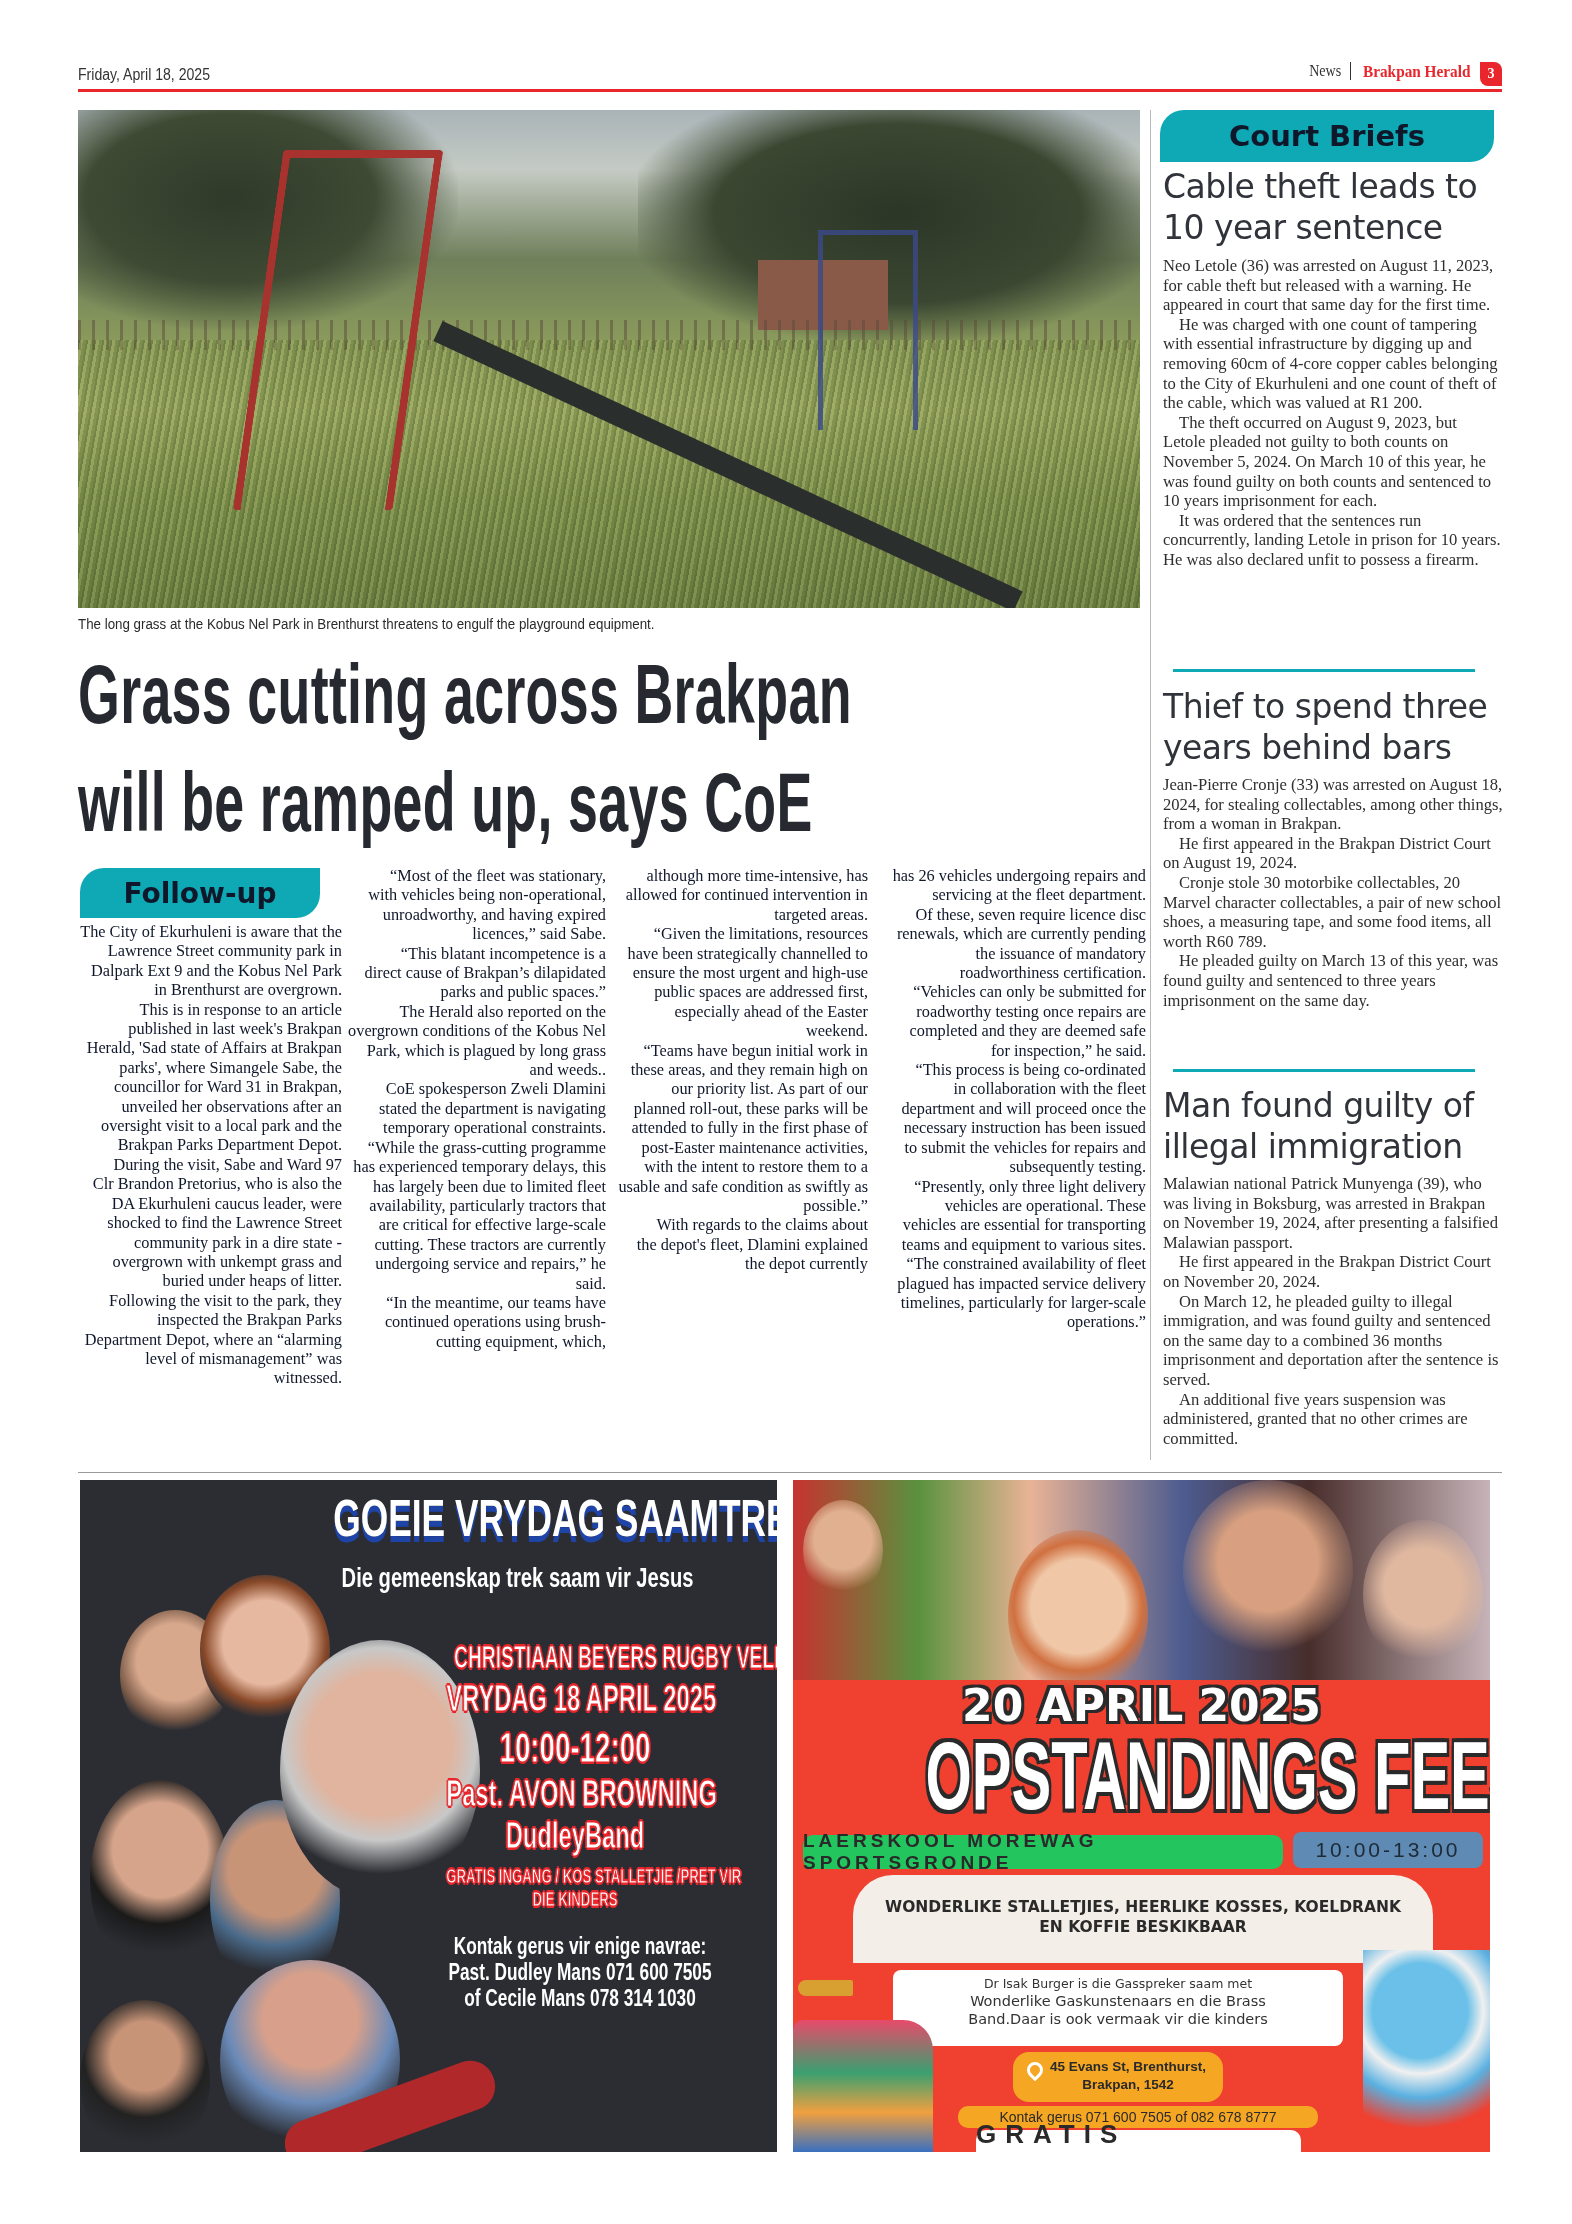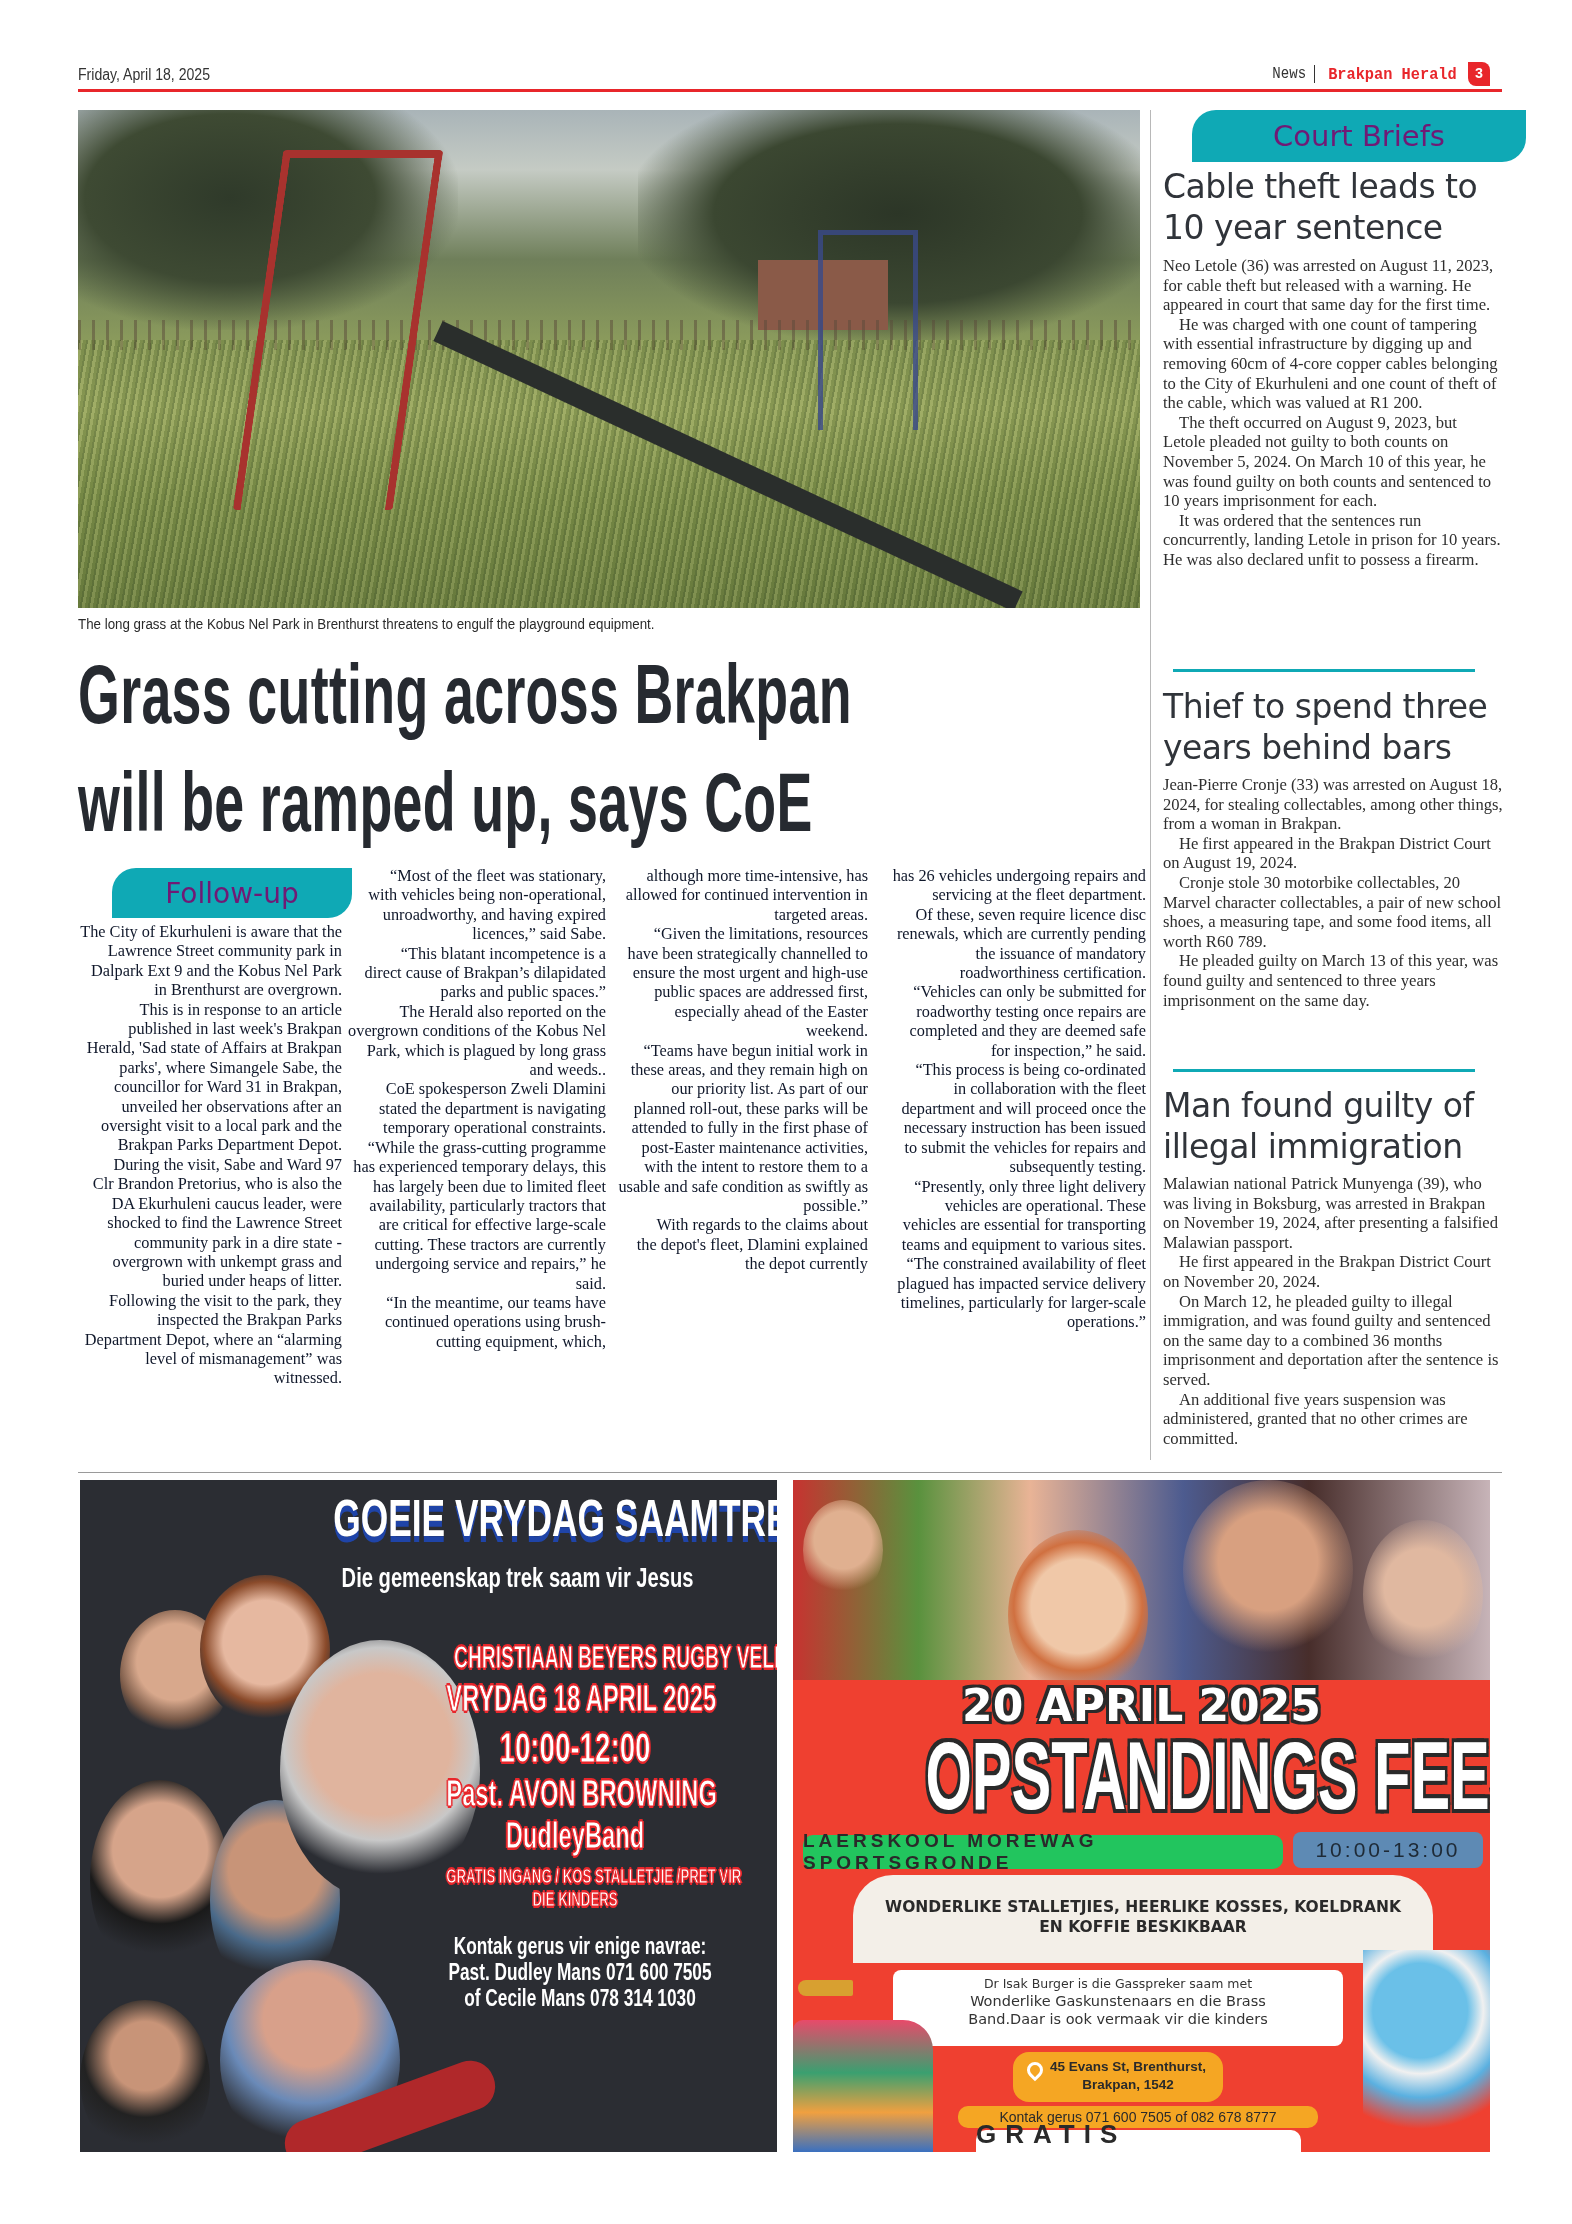--- a/index.html
+++ b/index.html
@@ -2,21 +2,21 @@
 <html><head>
 <meta charset="utf-8">
 <style>
   * { box-sizing: border-box; margin: 0; padding: 0; }
   html, body { width: 1572px; height: 2224px; background: #ffffff; overflow: hidden; }
   body { position: relative; font-family: "Liberation Serif", serif; color: #2a2a2a; }
 
   
   .masthead { position: absolute; left: 78px; top: 62px; width: 1424px; height: 30px; }
   .masthead .date { position: absolute; left: 0; top: 4px; font-family: "Liberation Sans", sans-serif; font-size: 16px; color: #333; transform: scaleX(0.88); transform-origin: left; }
-  .masthead .right { position: absolute; right: 12px; top: 0; display: flex; align-items: center; font-family: Liberation Mono, monospace; }
+  .masthead .right { position: absolute; right: 0; top: 0; display: flex; align-items: flex-start; font-family: Liberation Serif, serif; }
   .masthead .section { font-size: 16px; color: #333; transform: scaleX(0.88); }
   .masthead .sep { width: 1px; height: 18px; background: #333; margin: 0 6px; }
   .masthead .brand { font-size: 17px; font-weight: bold; color: #e8262b; transform: scaleX(0.9); margin-right: 4px; }
   .masthead .pagenum { background: #e8262b; color: #fff; font-weight: bold; font-size: 14px; width: 22px; height: 24px; border-radius: 0 8px 0 8px; display: flex; align-items: center; justify-content: center; }
   .rule-red { position: absolute; left: 78px; top: 89px; width: 1424px; height: 3px; background: #e8262b; }
 
   
   .photo { position: absolute; left: 78px; top: 110px; width: 1062px; height: 498px; overflow: hidden;
     background: linear-gradient(180deg, #a9b4b8 0%, #c5cbc4 12%, #6f7f5a 30%, #8a9a5c 46%, #9aa864 60%, #7f9150 78%, #6c7e45 100%); }
   .photo .tree1 { position: absolute; left: 0; top: 0; width: 380px; height: 220px; background: radial-gradient(ellipse at 40% 40%, #2f3a2a 0%, #3e4a33 45%, rgba(62,74,51,0) 72%); }
@@ -26,21 +26,21 @@
   .photo .grass { position: absolute; left: 0; top: 230px; width: 1062px; height: 268px; background: repeating-linear-gradient(100deg, rgba(60,80,30,.35) 0 2px, rgba(180,190,110,.25) 2px 5px, rgba(90,110,40,.3) 5px 8px); }
   .photo .swing { position: absolute; left: 180px; top: 40px; width: 160px; height: 360px; border: 8px solid #a8322e; border-bottom: none; transform: skewX(-8deg); border-radius: 4px; }
   .photo .slide { position: absolute; left: 360px; top: 210px; width: 640px; height: 22px; background: #2a2e2c; transform: rotate(25deg); transform-origin: left; }
   .photo .swing2 { position: absolute; left: 740px; top: 120px; width: 100px; height: 200px; border: 5px solid #3a4a8a; border-bottom: none; opacity: .8; }
   .caption { position: absolute; left: 78px; top: 615px; font-family: "Liberation Sans", sans-serif; font-size: 15.5px; color: #2a2a2a; transform: scaleX(0.86); transform-origin: left; white-space: nowrap; }
 
   
   .headline { position: absolute; left: 78px; top: 640px; width: 1080px; font-family: "Liberation Sans", sans-serif; font-weight: bold; font-size: 84px; line-height: 108px; color: #262a30; transform: scaleX(0.64); transform-origin: left top; width: 1700px; letter-spacing: 0.5px; }
 
   
-  .tag { position: absolute; background: #0fa9b5; color: #701a75; font-family: "DejaVu Sans", sans-serif; font-weight: normal; border-radius: 24px 0 24px 0; display: flex; align-items: center; justify-content: center; margin-left: 32px; }
+  .tag { position: absolute; background: #0fa9b5; color: #0f172a; font-family: "DejaVu Sans", sans-serif; font-weight: bold; border-radius: 24px 0 24px 0; display: flex; align-items: center; justify-content: center; }
   .tag.follow { left: 80px; top: 868px; width: 240px; height: 50px; font-size: 28px; }
   .tag.court { left: 1160px; top: 110px; width: 334px; height: 52px; font-size: 29px; }
 
   
   .col { position: absolute; font-size: 16.3px; line-height: 19.4px; color: #0f172a; text-align: right; }
   .col p { text-indent: 0; }
   .col p.ind { text-indent: 16px; }
   .c1 { left: 80px; top: 922px; width: 262px; }
   .c2 { left: 348px; top: 866px; width: 258px; }
   .c3 { left: 618px; top: 866px; width: 250px; }

